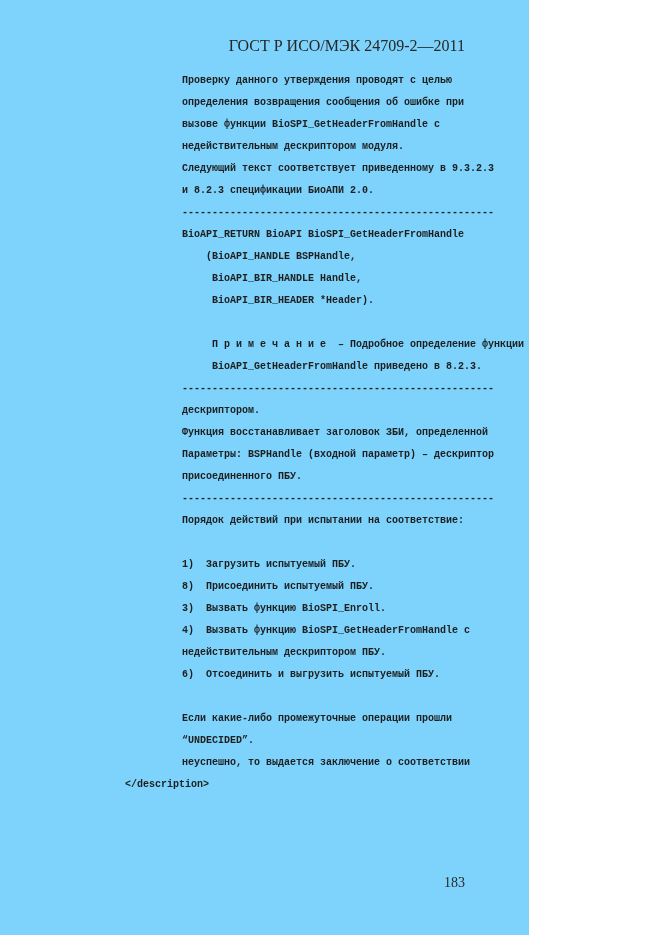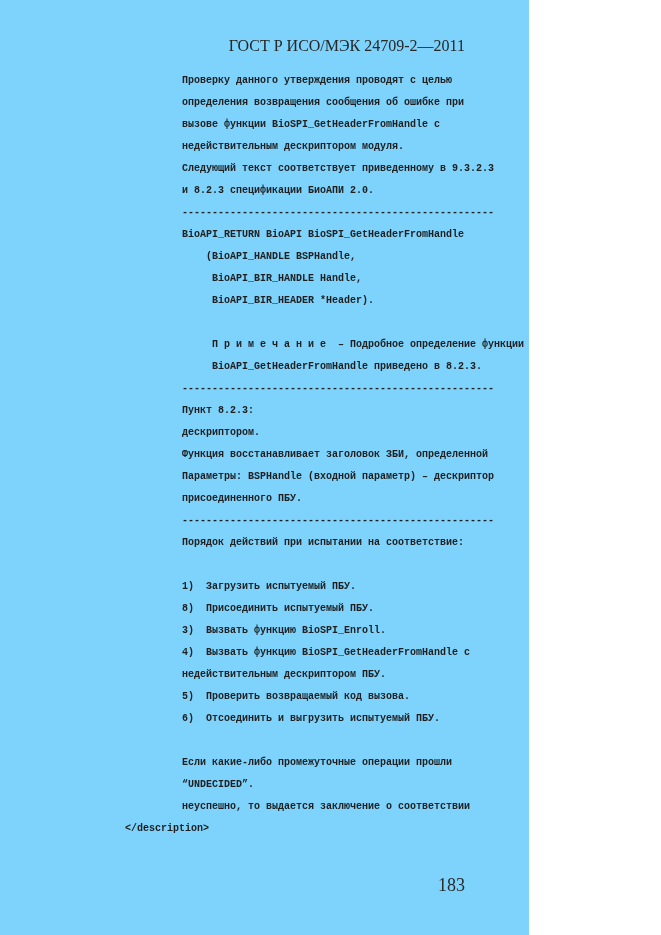--- a/index.html
+++ b/index.html
@@ -45,21 +45,21 @@
     padding-left: 57px;
   }
   .closing-line {
     padding-left: 0;
   }
   .page-number {
     position: absolute;
     top: 875px;
     right: 64px;
     font-family: "Liberation Serif", serif;
-    font-size: 18px;
+    font-size: 14px;
     color: #2a2a2a;
   }
 </style>
 </head>
 <body>
 
 <div class="page">
   <div class="doc-header">ГОСТ Р ИСО/МЭК 24709-2—2011</div>
 
   <div class="doc-body">
@@ -72,34 +72,32 @@
         <div class="line">и 8.2.3 спецификации БиоАПИ 2.0.</div>
         <div class="line">----------------------------------------------------</div>
         <div class="line">BioAPI_RETURN BioAPI BioSPI_GetHeaderFromHandle</div>
         <div class="line">    (BioAPI_HANDLE BSPHandle,</div>
         <div class="line">     BioAPI_BIR_HANDLE Handle,</div>
         <div class="line">     BioAPI_BIR_HEADER *Header).</div>
         <div class="line">&nbsp;</div>
         <div class="line">     П р и м е ч а н и е  – Подробное определение функции</div>
         <div class="line">     BioAPI_GetHeaderFromHandle приведено в 8.2.3.</div>
         <div class="line">----------------------------------------------------</div>
-        <div class="line">Пункт 8.2.3:</div>
         <div class="line">дескриптором.</div>
         <div class="line">Функция восстанавливает заголовок ЗБИ, определенной</div>
         <div class="line">Параметры: BSPHandle (входной параметр) – дескриптор</div>
         <div class="line">присоединенного ПБУ.</div>
         <div class="line">----------------------------------------------------</div>
         <div class="line">Порядок действий при испытании на соответствие:</div>
         <div class="line">&nbsp;</div>
         <div class="line">1)  Загрузить испытуемый ПБУ.</div>
         <div class="line">8)  Присоединить испытуемый ПБУ.</div>
         <div class="line">3)  Вызвать функцию BioSPI_Enroll.</div>
         <div class="line">4)  Вызвать функцию BioSPI_GetHeaderFromHandle с</div>
         <div class="line">недействительным дескриптором ПБУ.</div>
-        <div class="line">5)  Проверить возвращаемый код вызова.</div>
         <div class="line">6)  Отсоединить и выгрузить испытуемый ПБУ.</div>
         <div class="line">&nbsp;</div>
         <div class="line">Если какие-либо промежуточные операции прошли</div>
         <div class="line">“UNDECIDED”.</div>
         <div class="line">неуспешно, то выдается заключение о соответствии</div>
       </div>
     <div class="closing-line">&lt;/description&gt;</div>
   </div>
 
   <div class="page-number">183</div>

